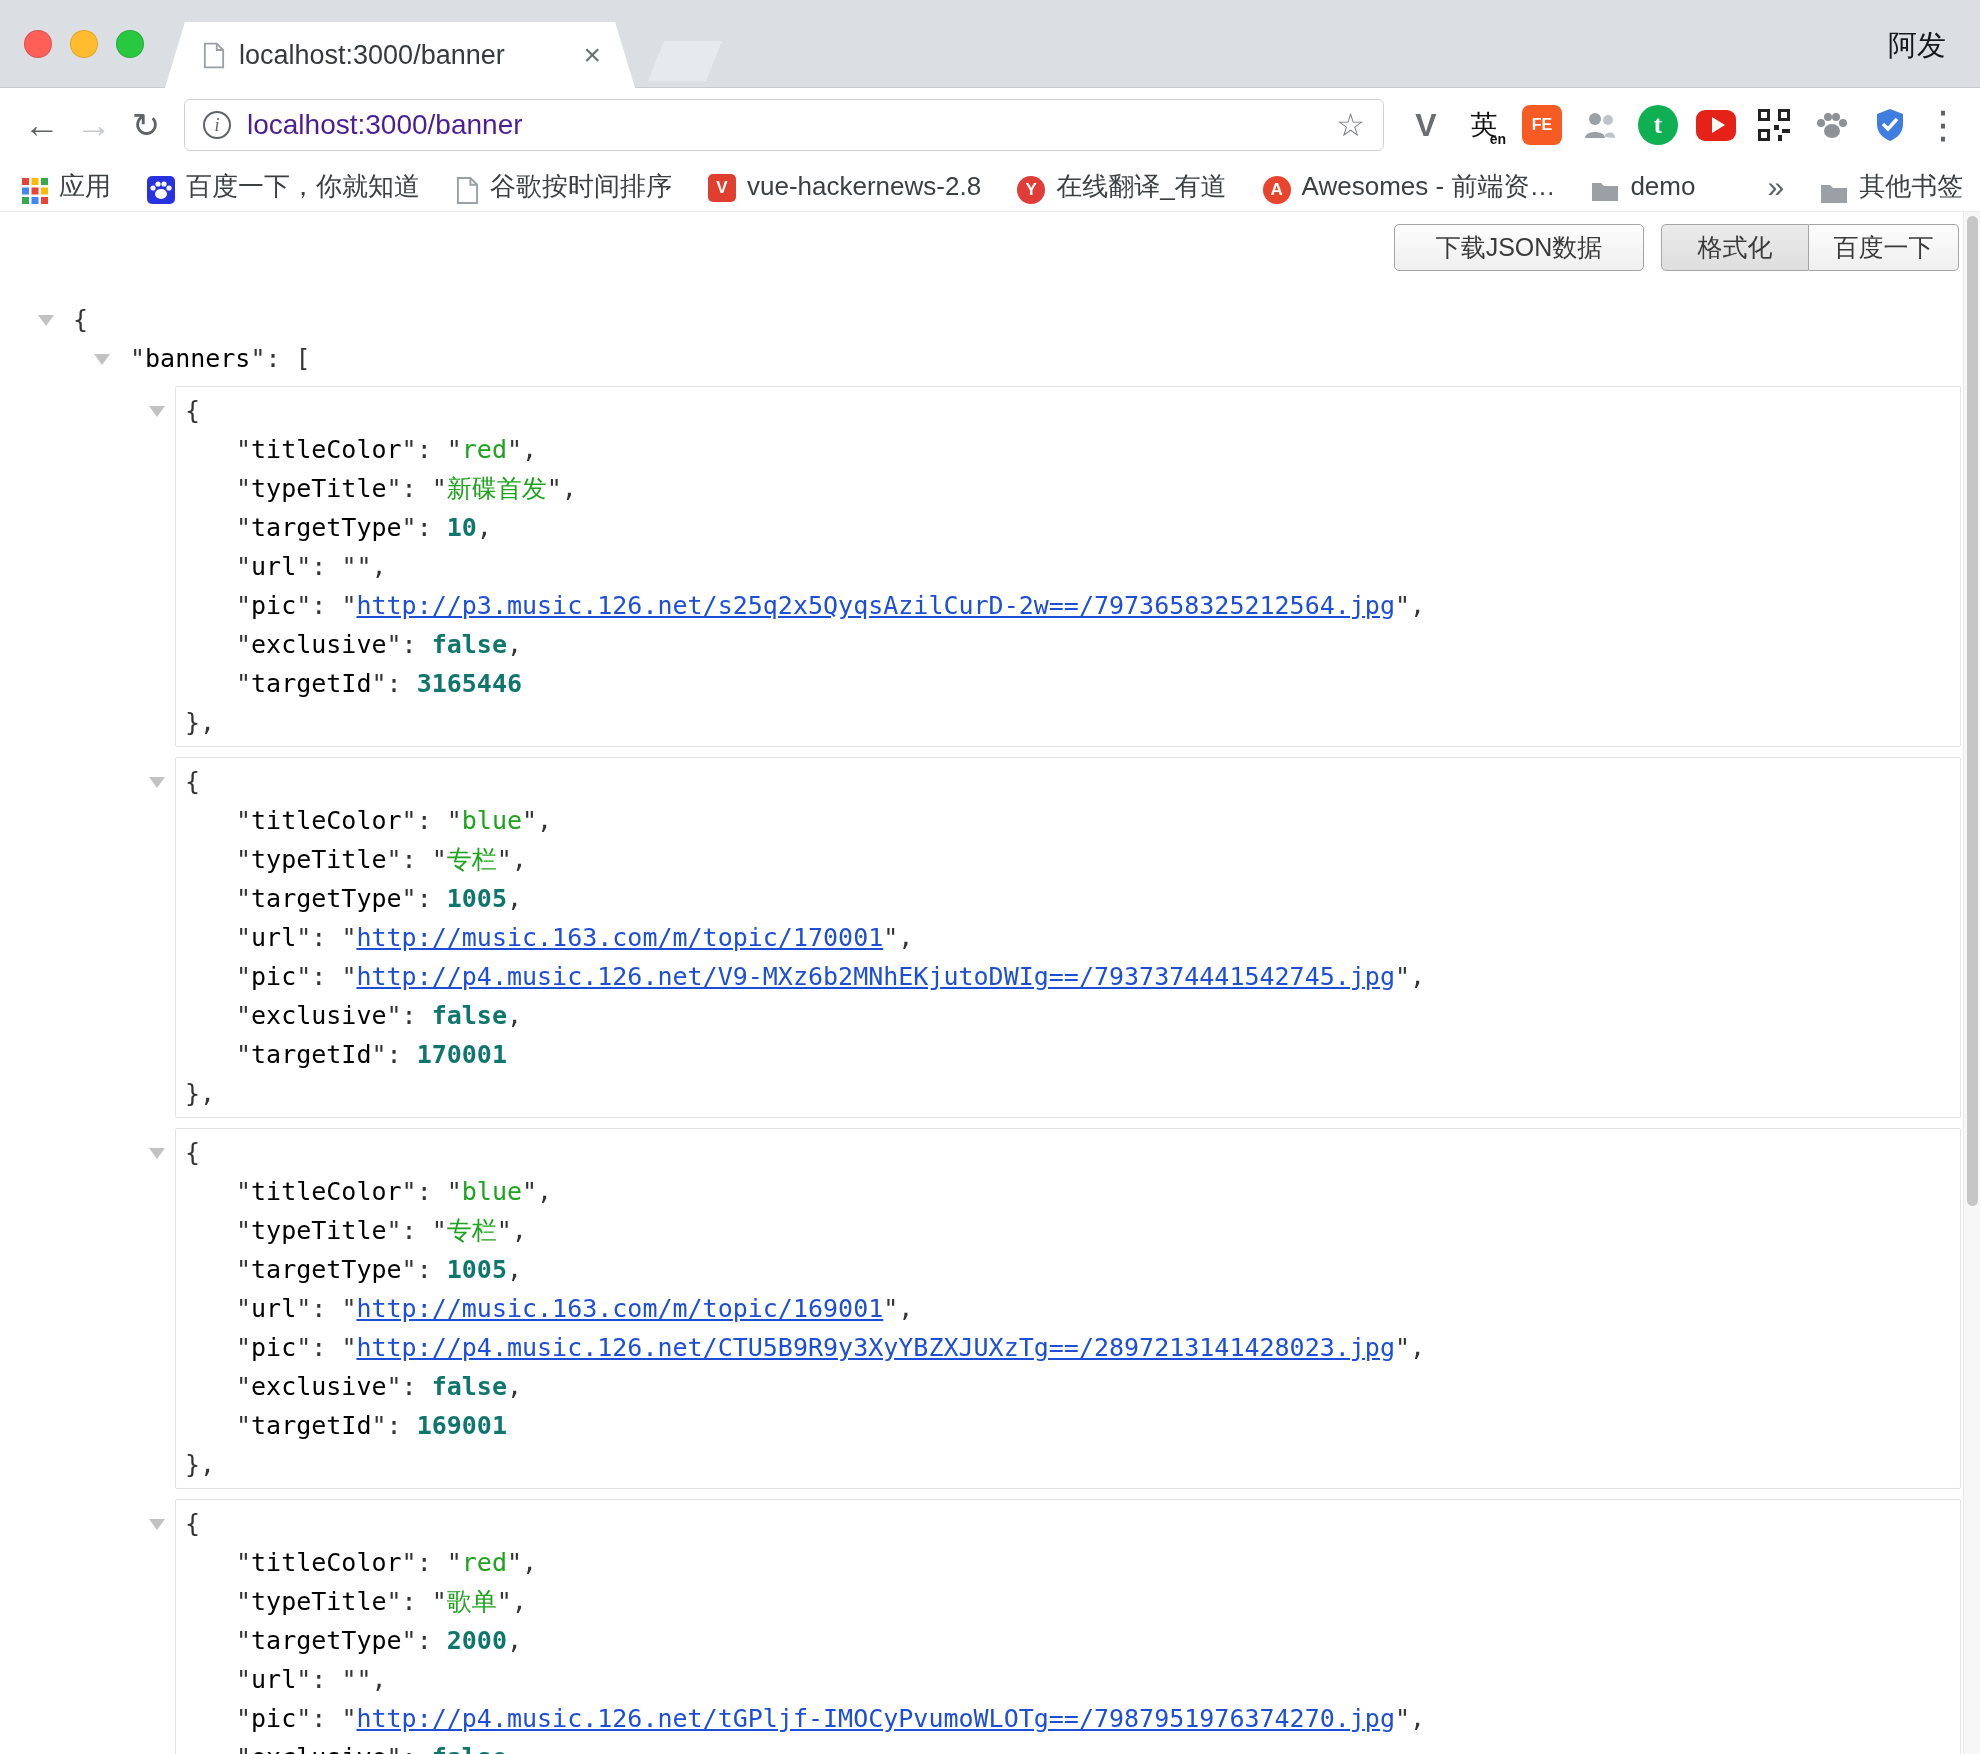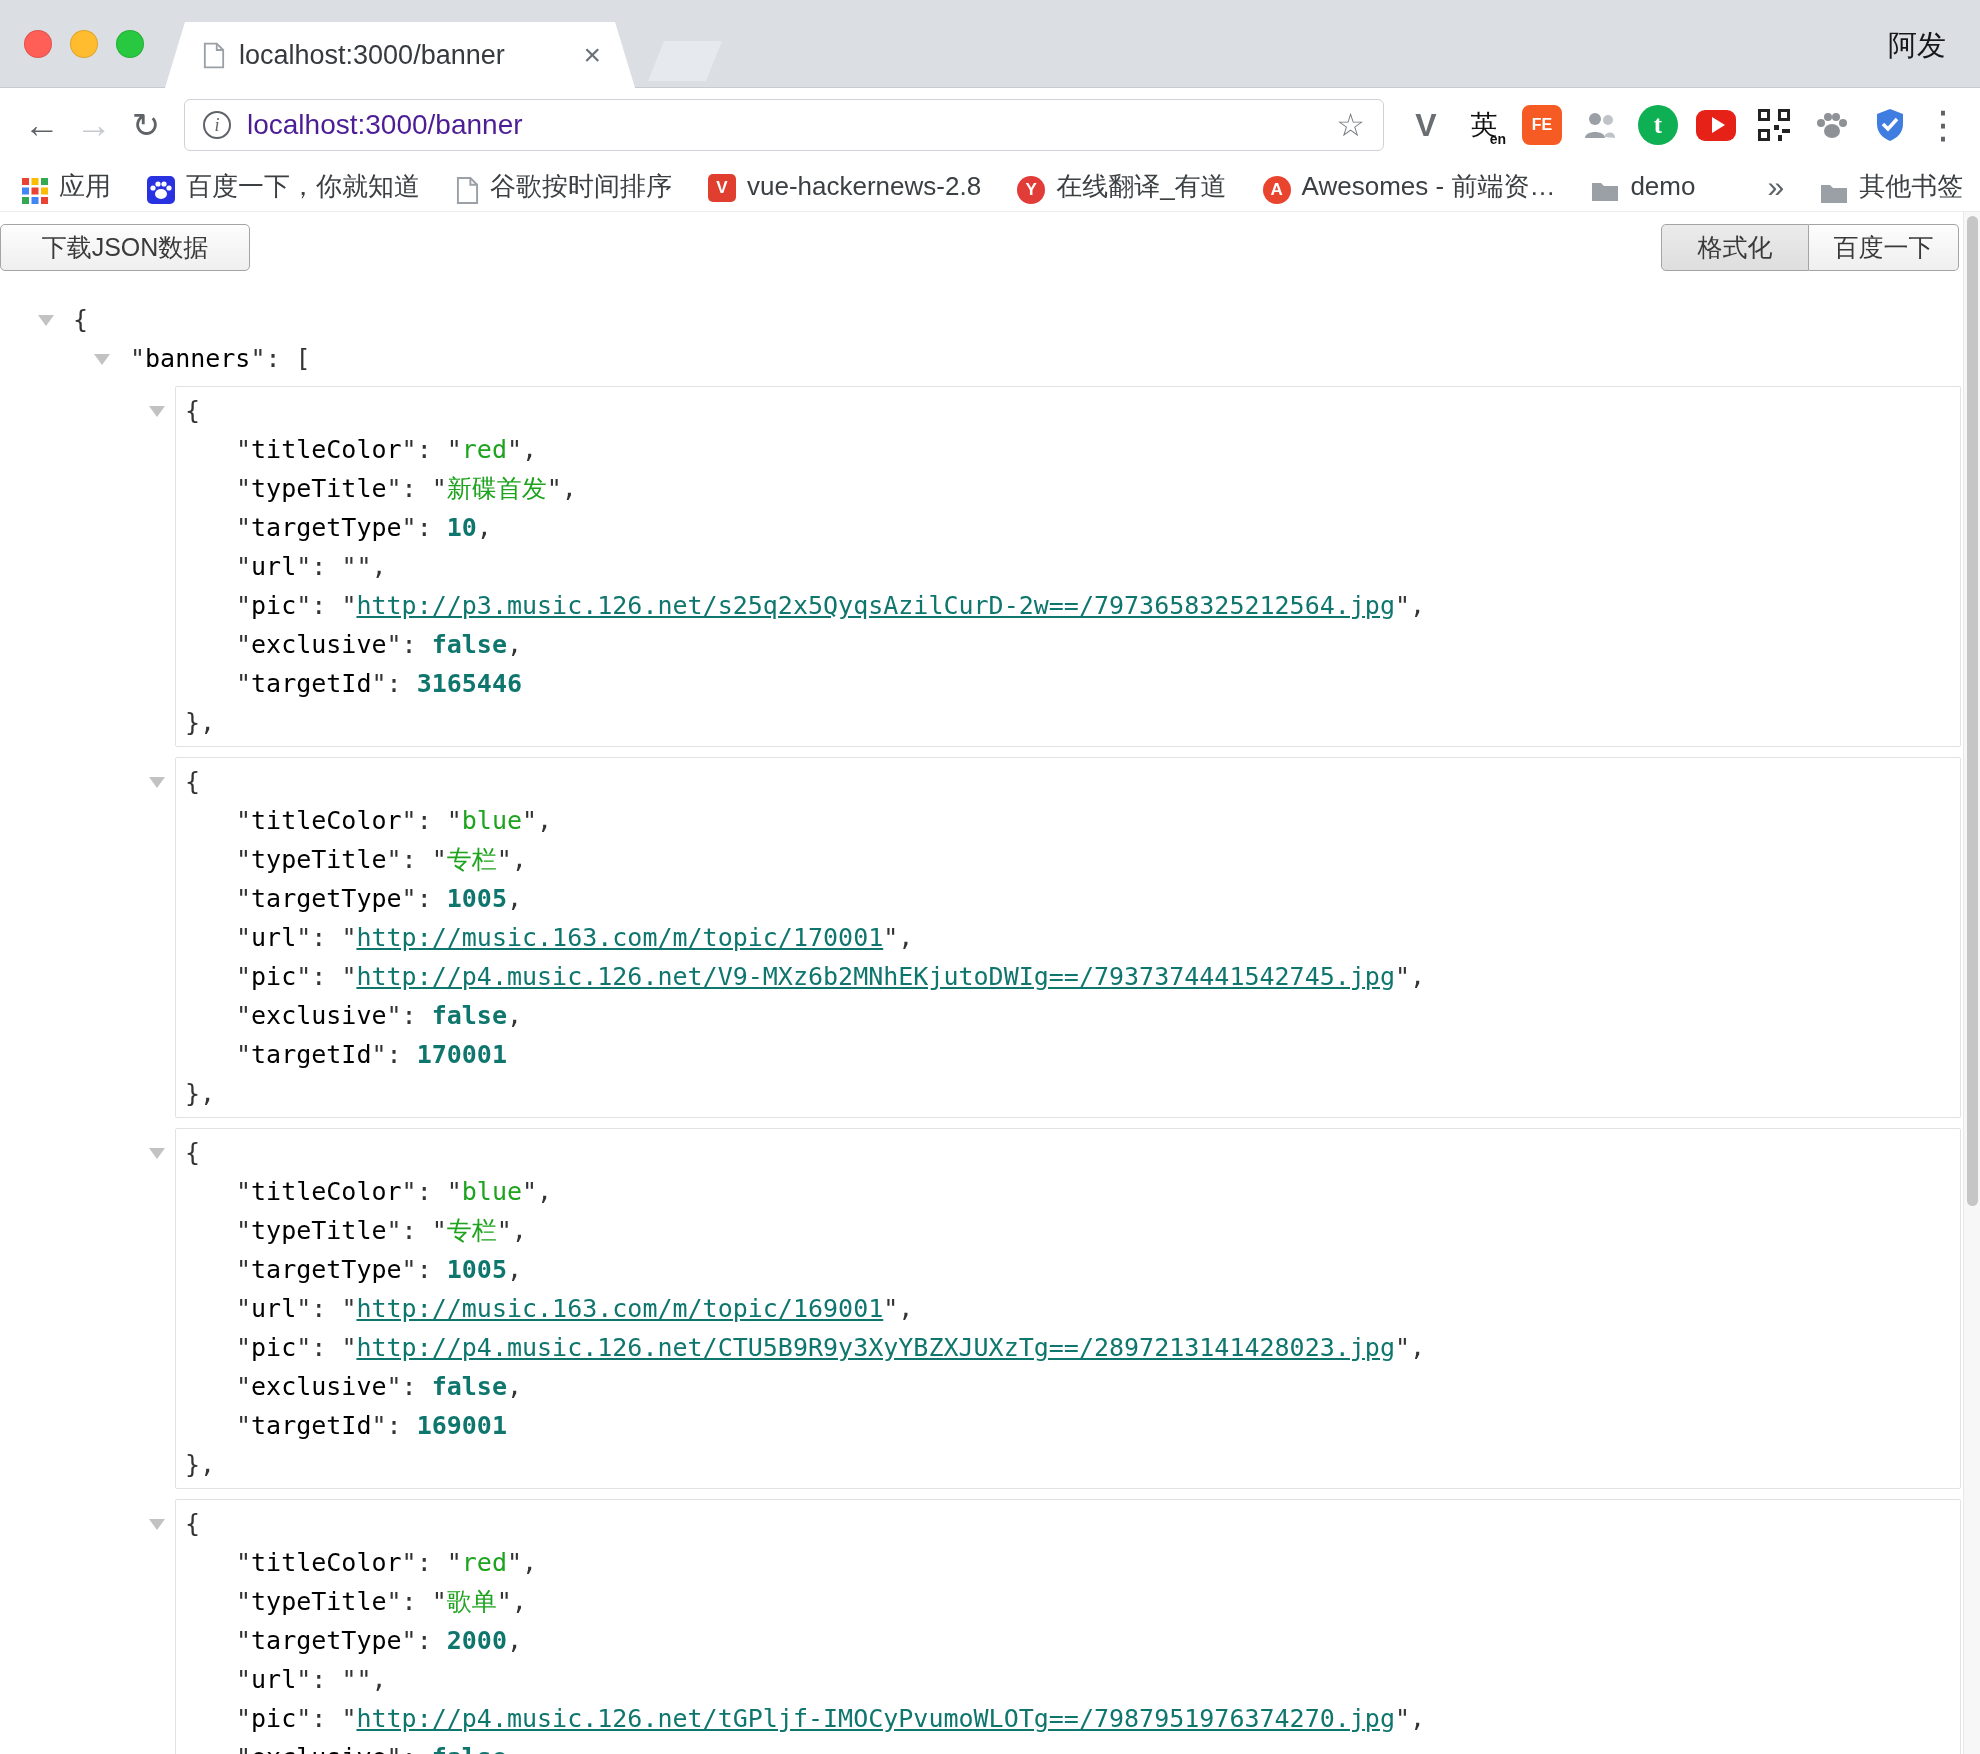--- a/index.html
+++ b/index.html
@@ -55,21 +55,21 @@
   .bi{display:flex;align-items:center;justify-content:center;flex:none}
   .bi.sq{width:28px;height:28px;border-radius:5px;color:#fff;font-size:17px;font-weight:bold}
   .bi.sq.vue{background:#e03e2f}
   .bi.sq.yd{background:#e23c39;border-radius:50%}
   .bi.sq.aw{background:#e8442e;border-radius:50%}
   .bm-spacer{flex:1}
   .chevron{font-size:30px;color:#5f6368}
 
   
   .content{position:relative;height:1591px;background:#fff;overflow:hidden}
-  .controls{position:absolute;top:12px;left:0;width:1959px;display:flex;justify-content:space-between;gap:17px}
+  .controls{position:absolute;top:12px;left:0;width:1959px;display:flex;justify-content:flex-end;gap:17px}
   .ctl{height:47px;font-size:25px;color:#3a3a3a;font-family:"Liberation Sans",sans-serif;
     background:linear-gradient(#fdfdfd,#efefef);border:1px solid #a4a4a4;border-radius:5px;padding:0 30px;cursor:pointer}
   .ctl.dl{width:250px}
   .btn-group{display:flex}
   .btn-group .ctl.left{border-radius:5px 0 0 5px;width:148px;padding:0}
   .btn-group .ctl.right{border-left:none;border-radius:0 5px 5px 0;width:150px;padding:0}
   .ctl.active{background:linear-gradient(#ebebeb,#dedede)}
 
   
   .json{position:absolute;top:88px;left:0;width:1959px;
@@ -82,21 +82,21 @@
   .jbox .prop{padding-left:60px}
   .tri{position:absolute;top:15px;width:0;height:0;
     border-left:8px solid transparent;border-right:8px solid transparent;border-top:11px solid #c2c2c2}
   .ind0 > .tri{left:38px}
   .ind1 > .tri{left:94px}
   .jbox .brace > .tri{left:-27px}
   .key{color:#000}
   .p{color:#333}
   .str{color:#1ea31e}
   .num,.bool{color:#0f766e;font-weight:bold}
-  .lnk{color:#0f766e;text-decoration:underline;cursor:pointer}
+  .lnk{color:#1d4ed8;text-decoration:underline;cursor:pointer}
 
   
   .sb{position:absolute;right:0;top:0;width:17px;height:1591px;background:#f7f7f7;border-left:1px solid #e9e9e9}
   .sb-thumb{position:absolute;top:4px;left:3px;width:11px;height:990px;background:#c6c6c6;border-radius:6px}
 </style>
 </head>
 <body>
 
 <div class="win">
 

